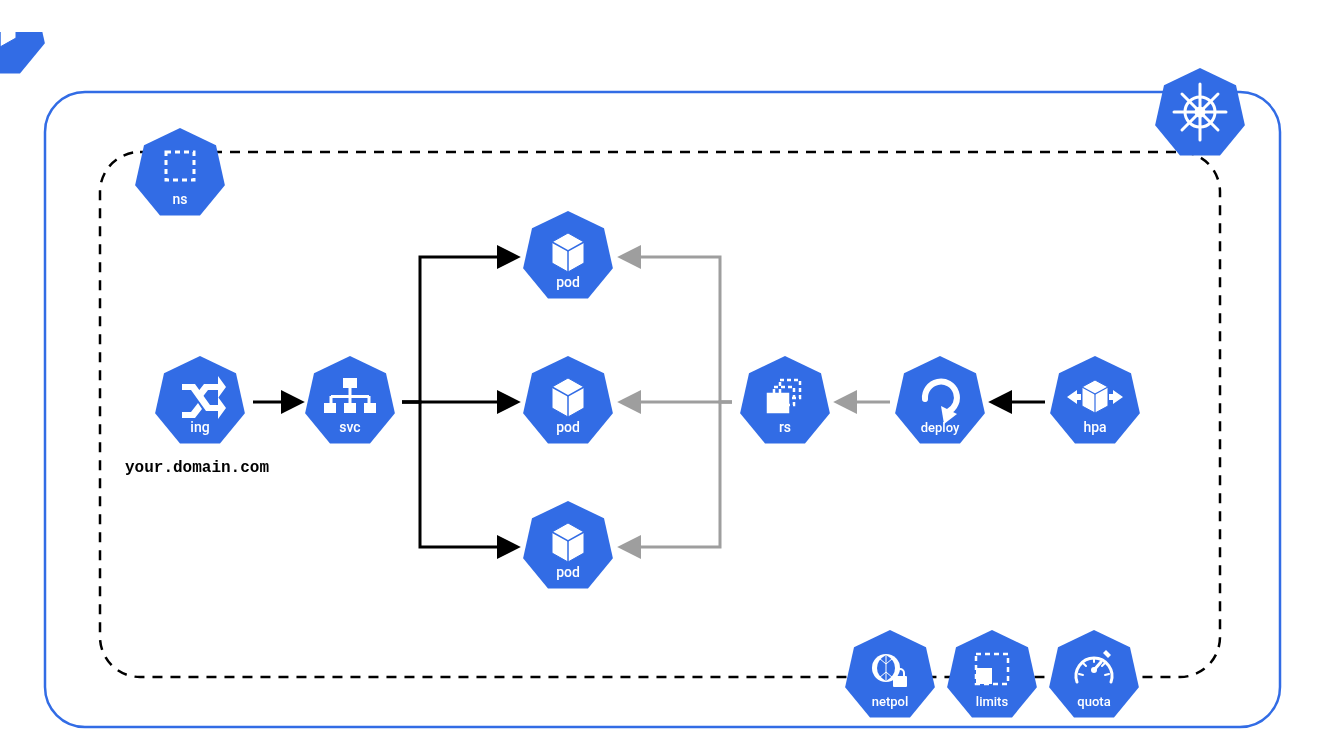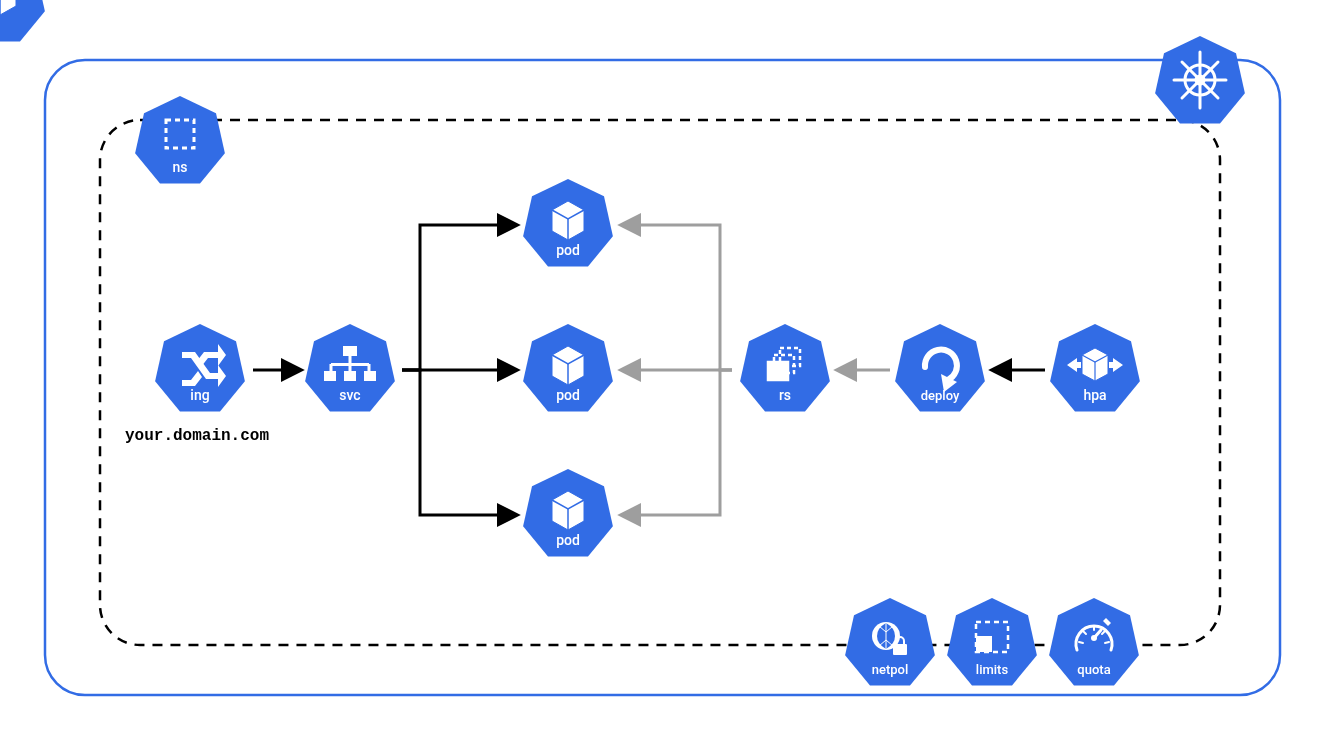--- a/index.html
+++ b/index.html
@@ -1,16 +1,16 @@
 <!DOCTYPE html>
 <html><head>
 <meta charset="utf-8">
 <style>
   html, body { margin: 0; padding: 0; width: 1328px; height: 740px; background: #fff; font-family: -apple-system, BlinkMacSystemFont, "Segoe UI", Roboto, sans-serif; }
-  .canvas { position: relative; width: 1328px; height: 605px; }
+  .canvas { position: relative; width: 1328px; height: 605px; margin-top: 32px; }
   .hept-label { fill: #fff; font-size: 14px; font-weight: 500; text-anchor: middle; }
   .domain-label { font-family: "Courier New", monospace; font-size: 16px; font-weight: 600; fill: #000; }
 </style>
 </head>
 <body>
 <div class="canvas">
 
 
 
 <svg width="1328" height="740" viewBox="0 0 1328 740">

